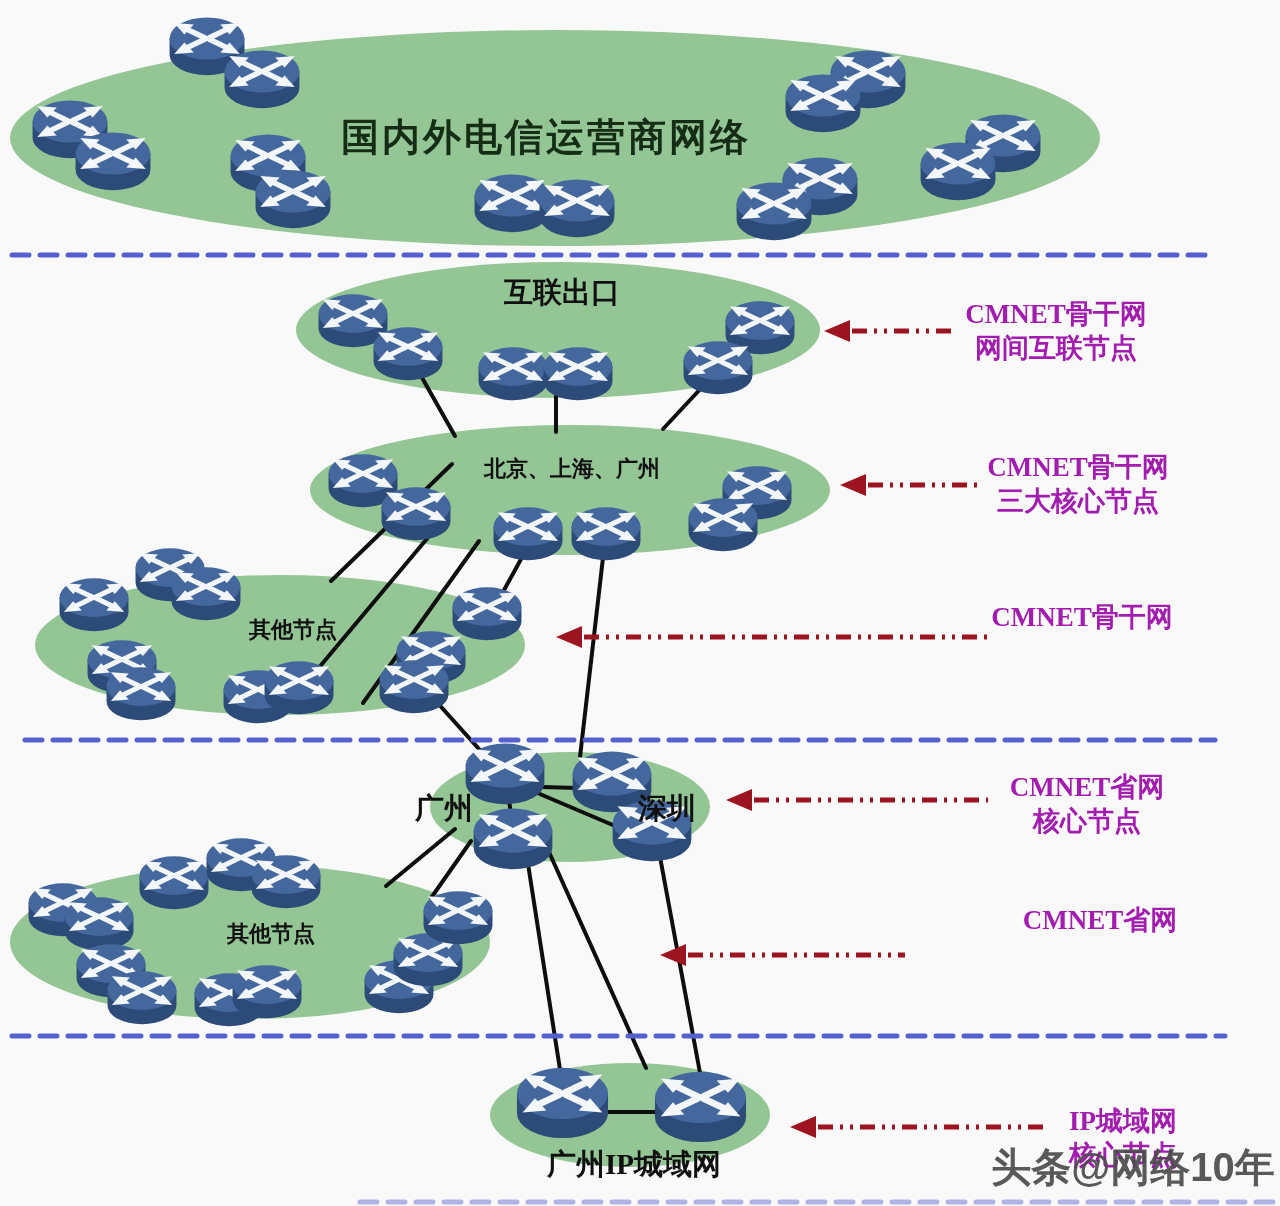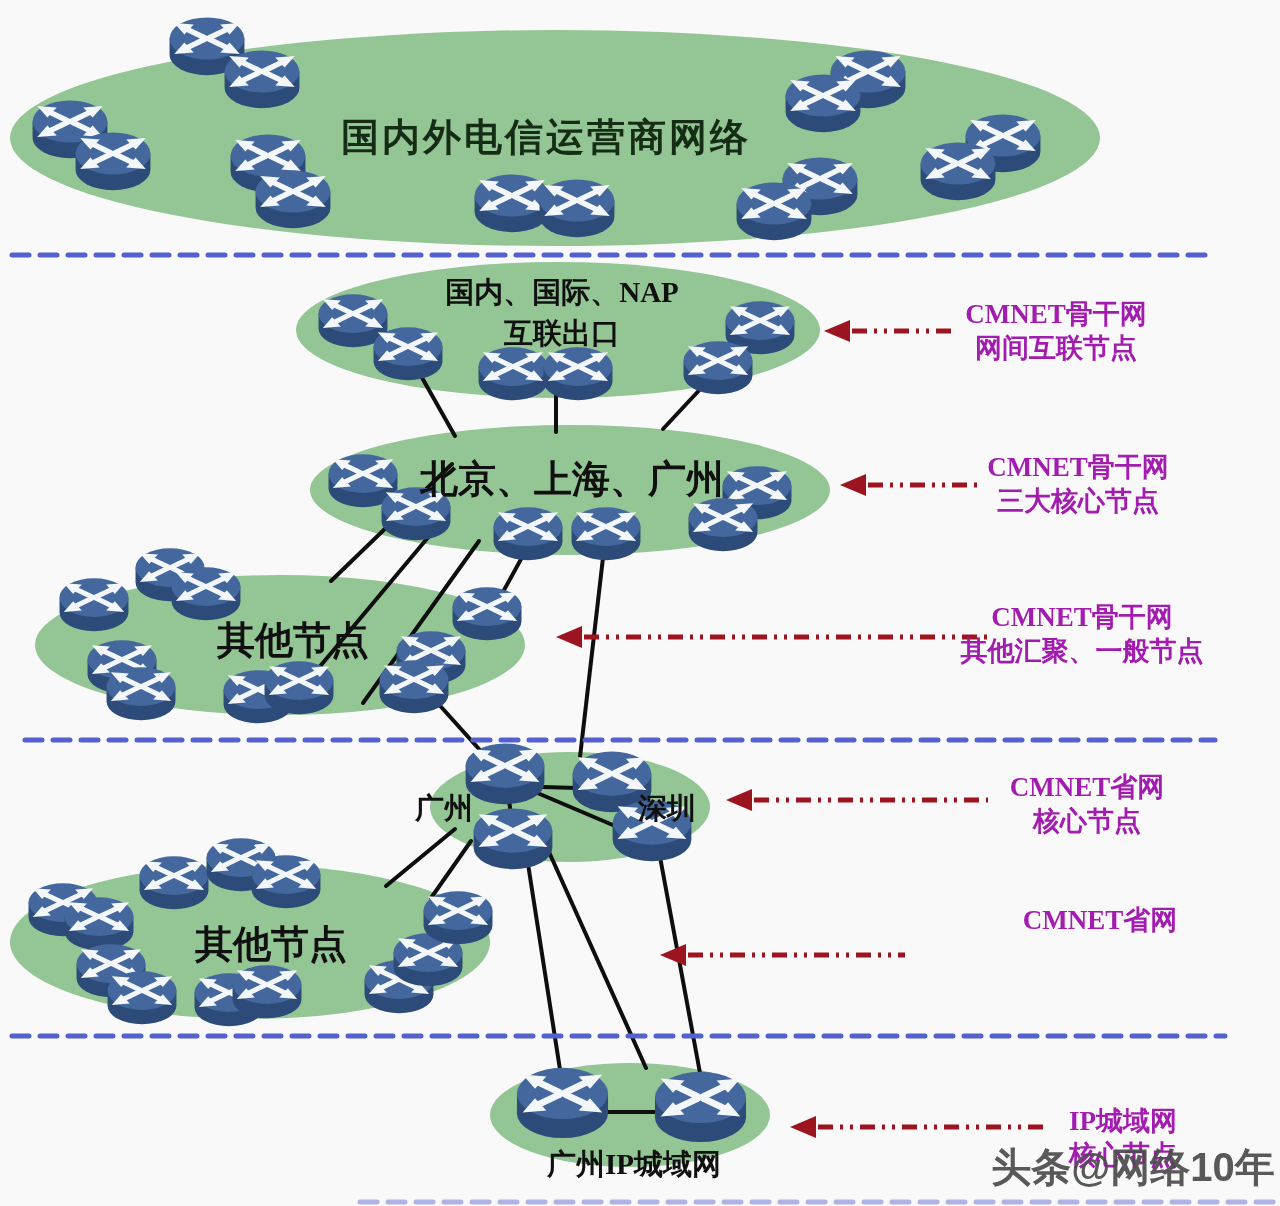--- a/index.html
+++ b/index.html
@@ -4,21 +4,21 @@
 <style>
   * { margin:0; padding:0; box-sizing:border-box; }
   html,body { background:#ffffff; font-family:"Liberation Sans", sans-serif; }
   .stage { position:relative; width:1280px; height:1206px; background:var(--background,#faf9f9); overflow:hidden; }
   .stage svg.art { position:absolute; left:0; top:0; }
 
   .lbl { position:absolute; transform:translateX(-50%); text-align:center;
          font-family:"Liberation Serif", serif; font-weight:700;
          color:var(--text-dark,#101010); white-space:nowrap; }
   .op-title   { font-size:38px; letter-spacing:3px; color:var(--title-green,#152c15); }
-  .cloud-lbl  { font-size:38px; }
+  .cloud-lbl  { font-size:22px; }
   .nap-lbl    { font-size:29px; line-height:41px; }
   .city-lbl   { font-size:29px;text-align:center; }
   .metro-lbl  { font-size:29px; }
 
   .annotation { position:absolute; transform:translateX(-50%); text-align:center;
                 font-family:"Liberation Serif", serif; font-weight:700;
                 font-size:27px; line-height:34px; color:#a21caf; white-space:nowrap; }
 
   .watermark  { position:absolute; transform:translateX(-50%);
                 font-family:"Liberation Sans", sans-serif; font-size:40px; font-weight:700;
@@ -194,21 +194,20 @@
 
     <g>
       <use href="#router" x="515" y="1065" width="95" height="74"></use>
       <use href="#router" x="653" y="1069" width="95" height="74"></use>
     </g>
   </svg>
 
   <div class="lbl op-title" style="left:546px; top:112px;">国内外电信运营商网络</div>
 
   <div class="lbl nap-lbl" style="left:562px; top:272px;">
-    <div>国内、国际、NAP</div>
     <div>互联出口</div>
   </div>
 
   <div class="lbl cloud-lbl" style="left:572px; top:454px;">北京、上海、广州</div>
 
   <div class="lbl cloud-lbl" style="left:293px; top:615px;">其他节点</div>
 
   <div class="lbl city-lbl" style="left:444px; top:789px;">广州</div>
 
   <div class="lbl city-lbl" style="left:667px; top:789px;">深圳</div>
@@ -222,21 +221,20 @@
     <div>网间互联节点</div>
   </div>
 
   <div class="annotation" style="left:1078px; top:450px;">
     <div>CMNET骨干网</div>
     <div>三大核心节点</div>
   </div>
 
   <div class="annotation" style="left:1082px; top:600px;">
     <div>CMNET骨干网</div>
-    <div>其他汇聚、一般节点</div>
   </div>
 
   <div class="annotation" style="left:1087px; top:770px;">
     <div>CMNET省网</div>
     <div>核心节点</div>
   </div>
 
   <div class="annotation" style="left:1100px; top:903px;">
     <div>CMNET省网</div>
   </div>

